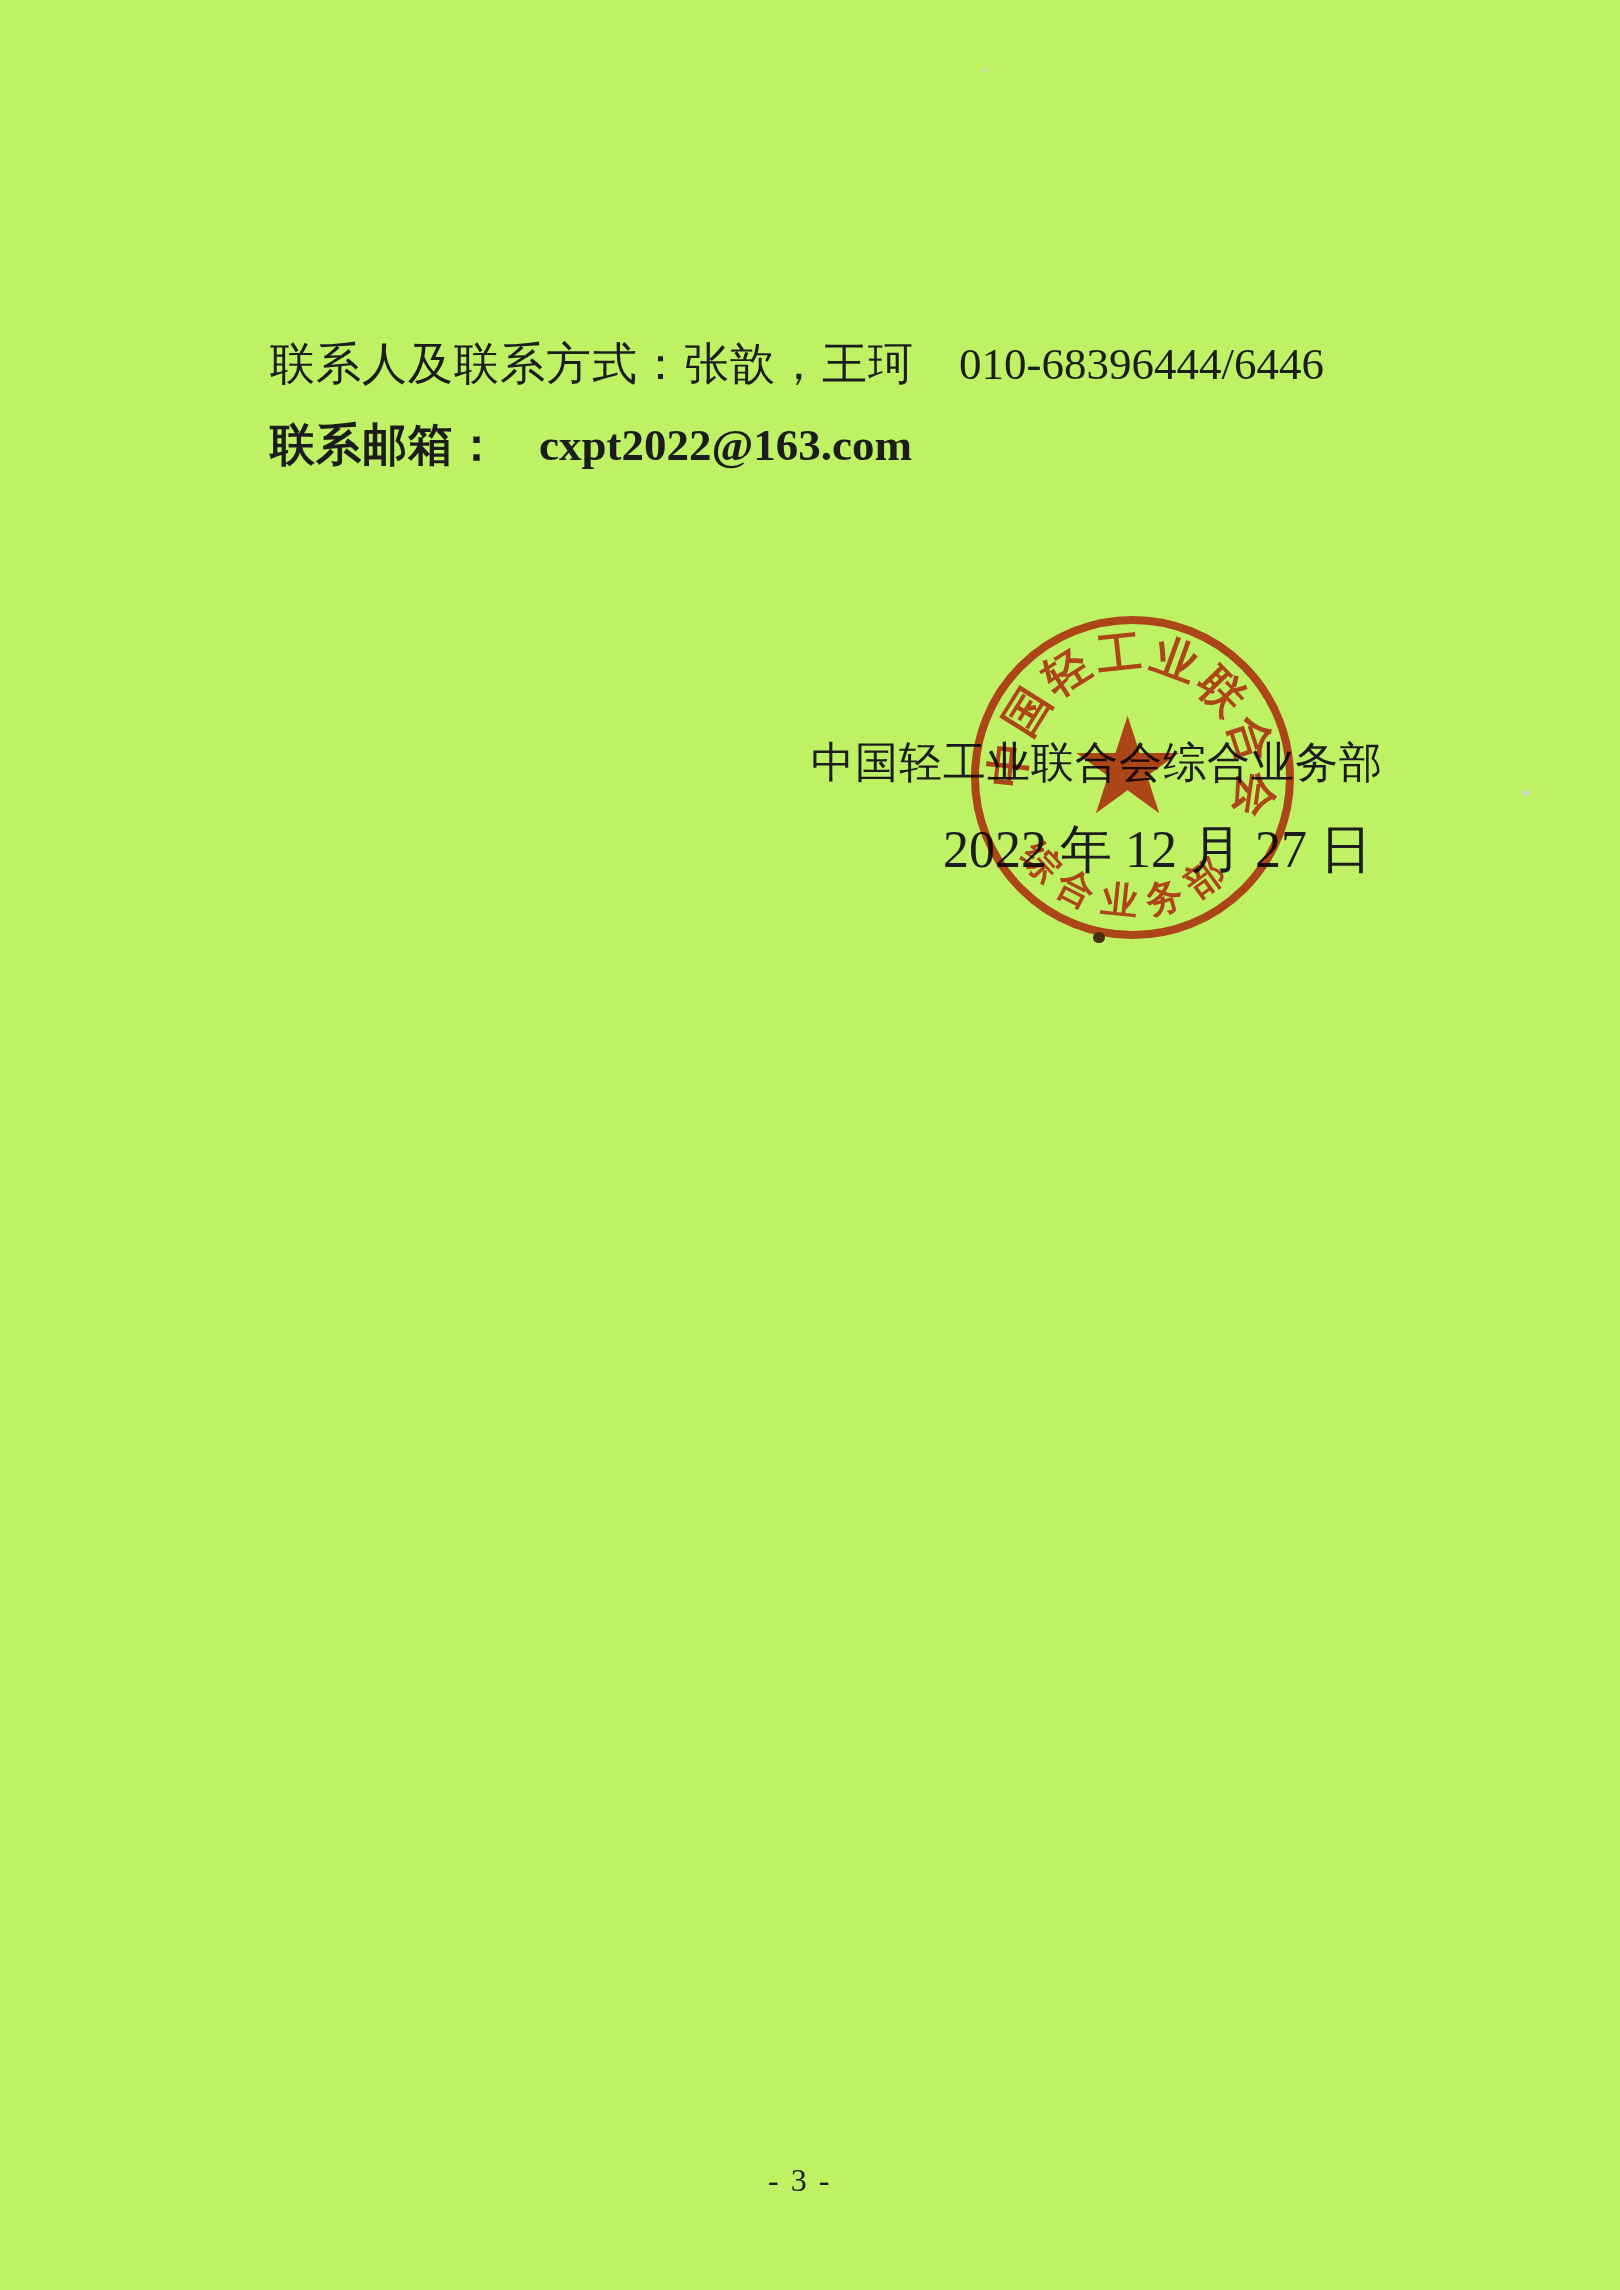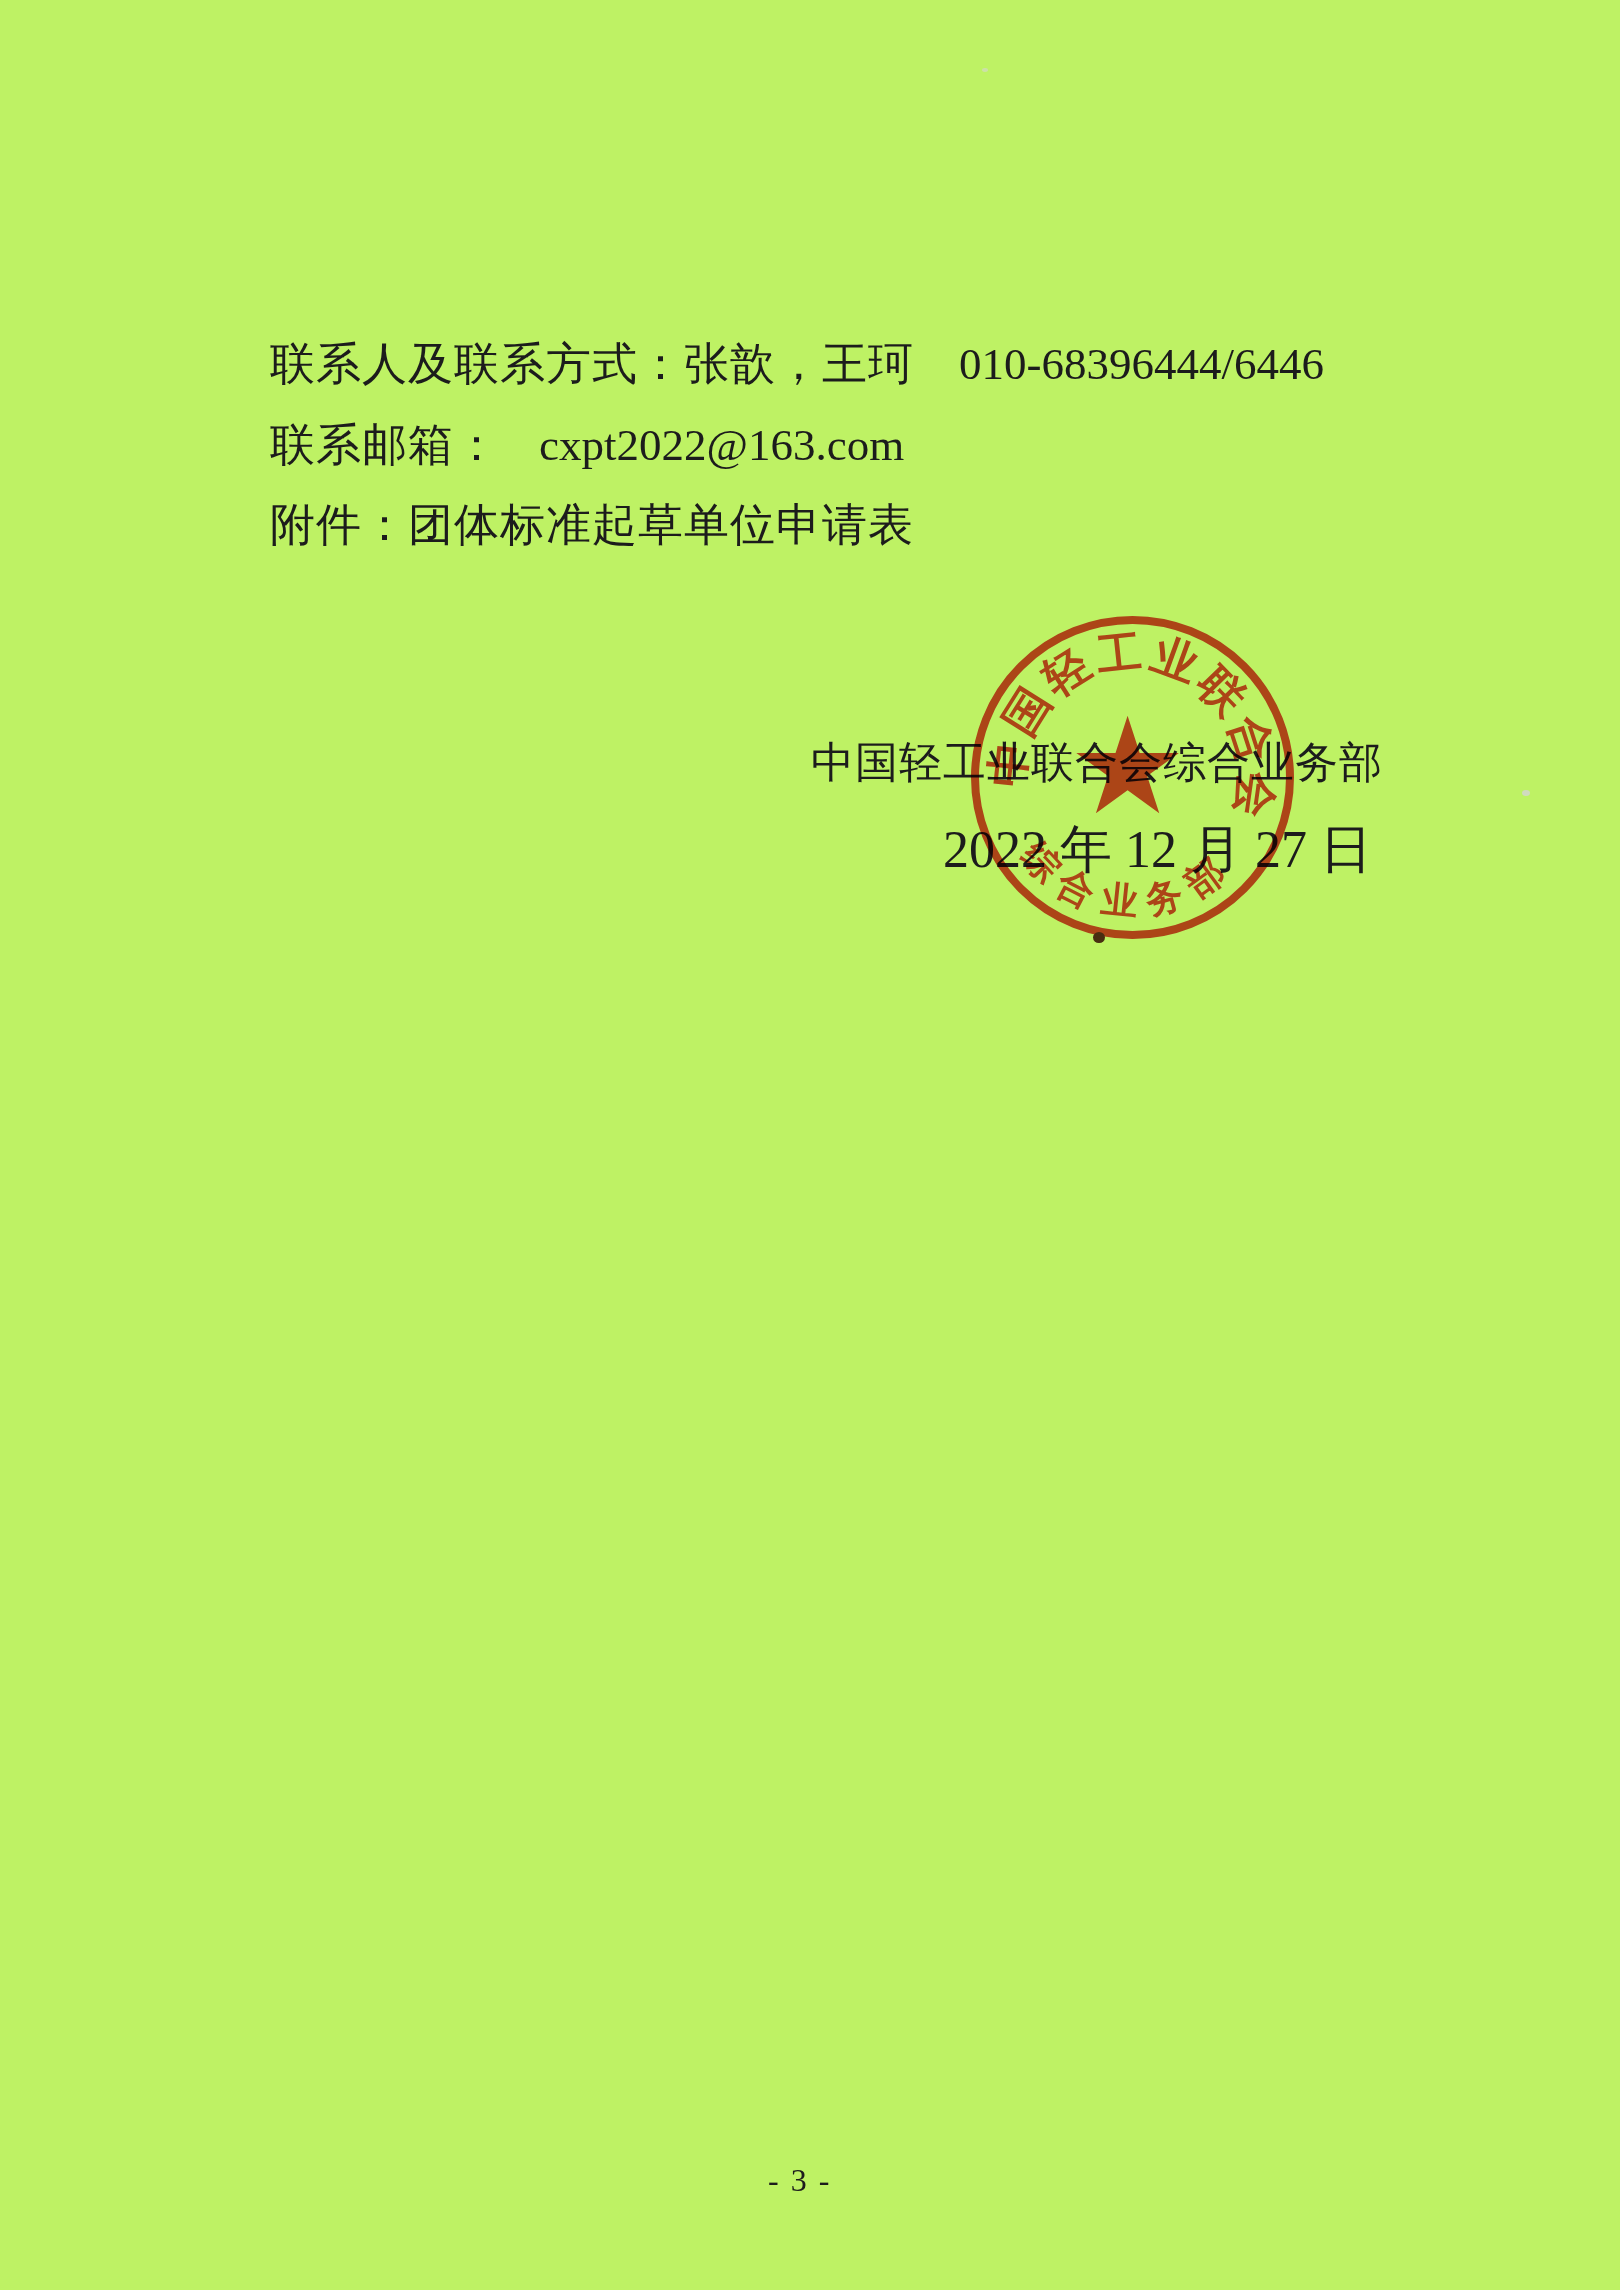--- a/index.html
+++ b/index.html
@@ -21,21 +21,21 @@
   .line {
     position: absolute;
     left: 270px;
     white-space: nowrap;
     font-size: 45px;
     line-height: 1;
     letter-spacing: 1px;
     color: #1c1c1c;
   }
   .line-1 { top: 342px; }
-  .line-2 { top: 423px; }
+  .line-2 { top: 423px; font-weight: bold; }
   .line-3 { top: 503px; }
   .phone  { margin-left: 45px; letter-spacing: 0; }
   .email  { margin-left: 39px; letter-spacing: 0; }
 
   
   .org-line {
     position: absolute;
     left: 811px;
     top: 741px;
     font-size: 43px;
@@ -140,21 +140,20 @@
 </style>
 </head>
 <body>
 
 <div class="page">
 
   <p class="line line-1"><span>联系人及联系方式：</span><span>张歆，王珂</span><span class="phone">010-68396444/6446</span></p>
 
   <p class="line line-2"><span>联系邮箱：</span><span class="email">cxpt2022@163.com</span></p>
 
-  <p class="line line-3"><span>附件：</span><span>团体标准起草单位申请表</span></p>
 
   <p class="org-line">中国轻工业联合会综合业务部</p>
   <p class="date-line">2022 年 12 月 27 日</p>
 
   <div class="stamp">
     <div class="seal-ring"></div>
     <svg class="seal-star" viewBox="0 0 360 360" xmlns="http://www.w3.org/2000/svg">
       <polygon points="175,117 142.7,216.5 227.3,155 122.7,155 207.3,216.5" fill="#e53a2a" fill-rule="nonzero"></polygon>
     </svg>
     <span class="ac ac1">中</span>

